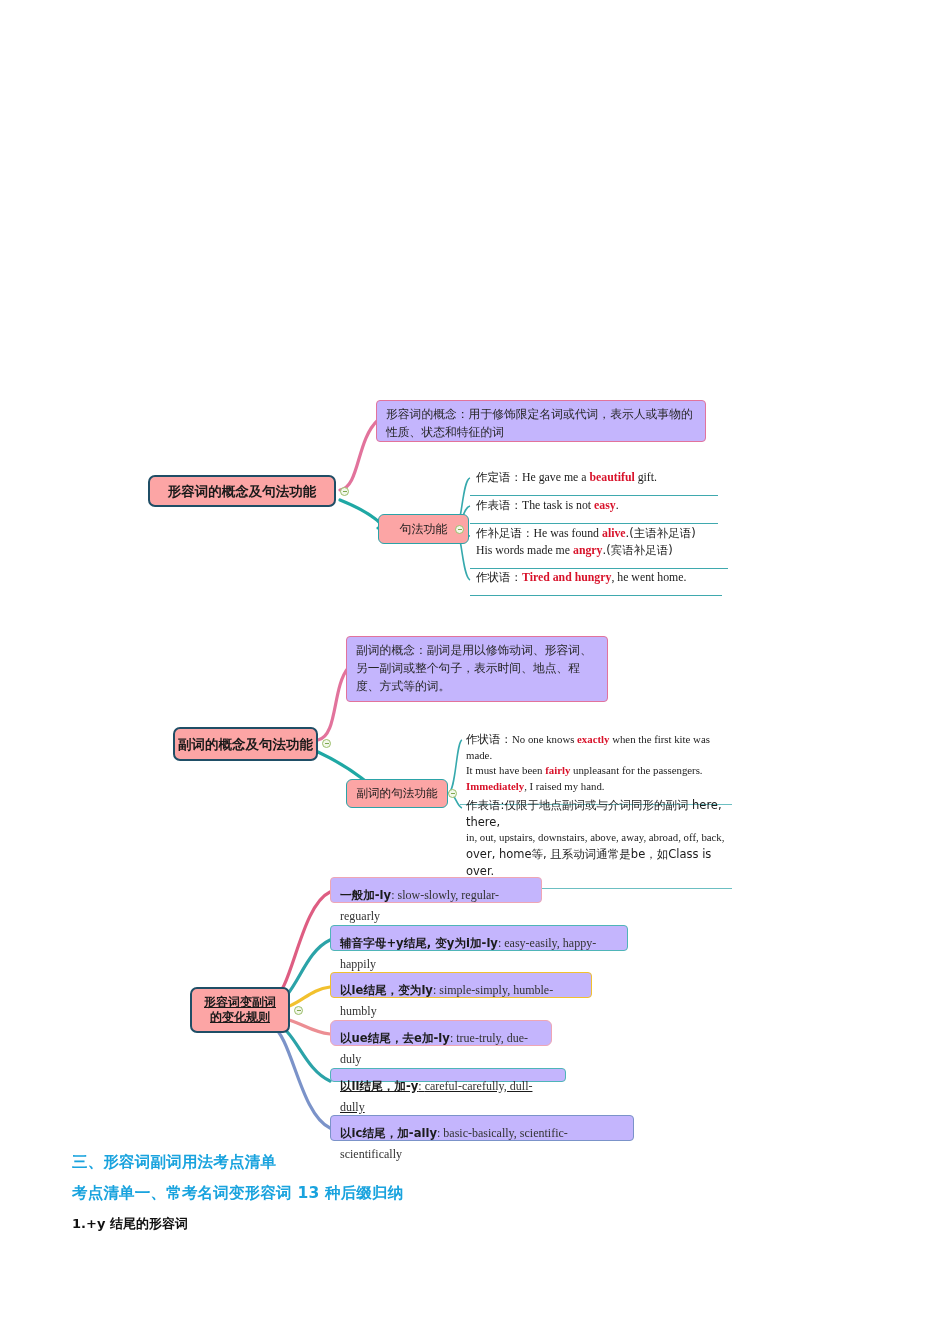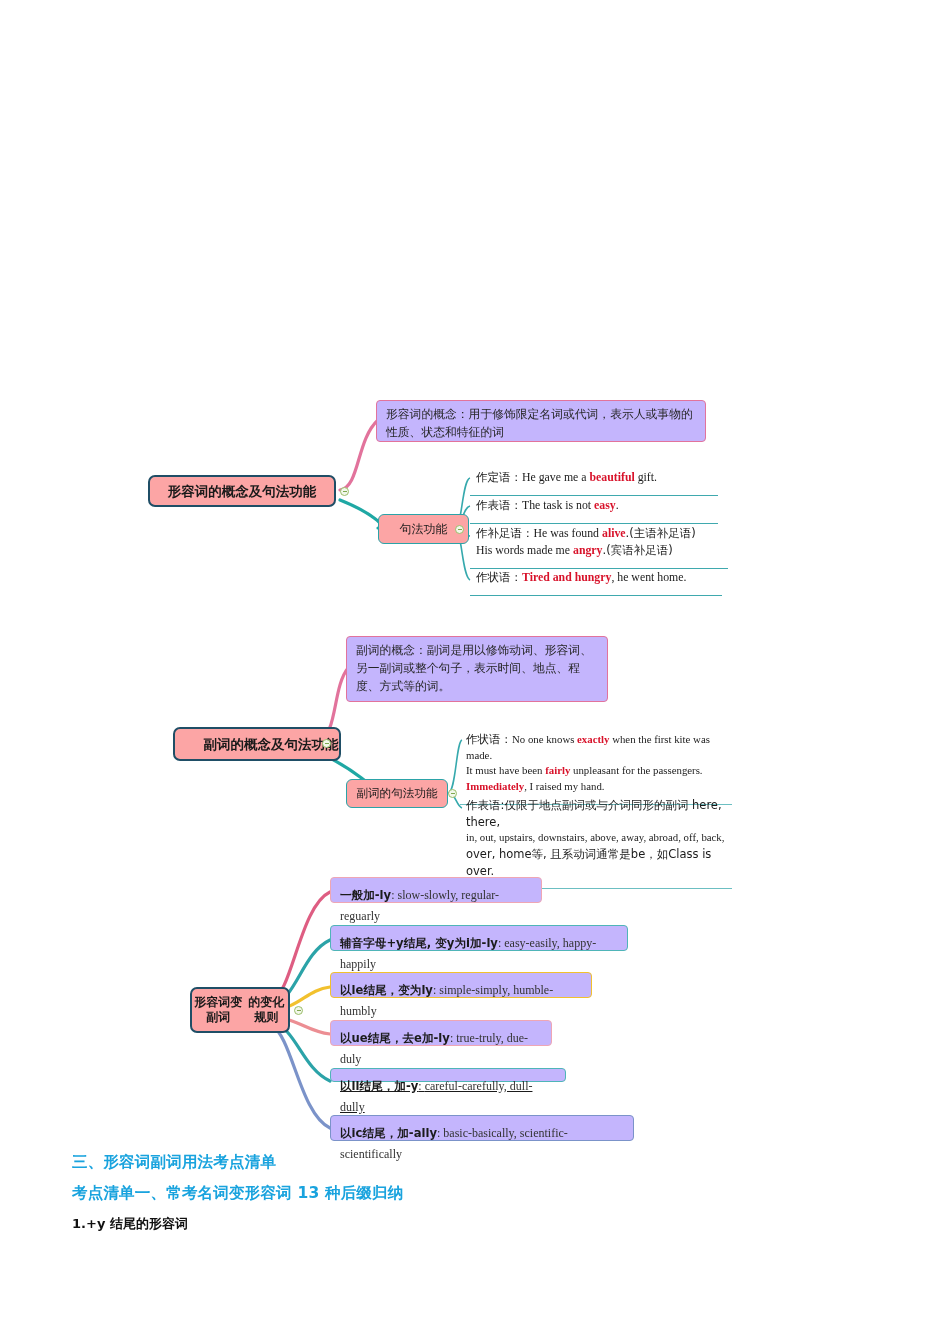--- a/index.html
+++ b/index.html
@@ -198,21 +198,21 @@
     </div>
     <div>
       <span>His words made me </span><span class="hl">angry</span><span class="cnlab">.(宾语补足语)</span>
     </div>
   </div>
 
   <div class="uline" style="left:470px; top:568px; width:252px;">
     <span class="cnlab">作状语：</span><span></span><span class="hl">Tired and hungry</span><span>, he went home.</span>
   </div>
 
-  <div class="node root-node" style="left:173px; top:727px; width:168px; height:34px; font-size:13.5px;padding-left:28px;">副词的概念及句法功能</div>
+  <div class="node root-node" style="left:173px; top:727px; width:145px; height:34px; font-size:13.5px;">副词的概念及句法功能</div>
   <div class="collapse-dot" style="left:322px; top:739px;"></div>
 
   <div class="leaf pink cn" style="left:346px; top:636px; width:262px; height:66px; font-size:11.8px; line-height:1.52;">副词的概念：副词是用以修饰动词、形容词、另一副词或整个句子，表示时间、地点、程度、方式等的词。</div>
 
   <div class="node sub-node" style="left:346px; top:779px; width:102px; height:29px; font-size:11.6px;">副词的句法功能</div>
   <div class="collapse-dot" style="left:448px; top:789px;"></div>
 
   <div class="uline thin" style="left:460px; top:730px; width:272px; font-size:10.8px;">
     <div>
       <span class="cnlab">作状语：</span><span>No one knows </span><span class="hl">exactly</span><span> when the first kite was made.</span>
@@ -230,39 +230,39 @@
       <span class="cnlab">作表语:</span><span class="cnlab">仅限于地点副词或与介词同形的副词 here, there,</span>
     </div>
     <div>
       <span>in, out, upstairs, downstairs, above, away, abroad, off, back,</span>
     </div>
     <div>
       <span class="cnlab">over, home等, 且系动词通常是be，如Class is over.</span>
     </div>
   </div>
 
-  <div class="node root-node" style="left:190px; top:987px; width:100px; height:46px; font-size:12px; flex-direction:row;">
+  <div class="node root-node" style="left:190px; top:987px; width:100px; height:46px; font-size:12px; flex-direction:column;text-decoration:underline;">
     <span>形容词变副词</span>
     <span>的变化规则</span>
   </div>
   <div class="collapse-dot" style="left:294px; top:1006px;"></div>
 
   <div class="leaf rose" style="left:330px; top:877px; width:212px; height:26px;">
     <span class="rulecn">一般加-ly</span><span class="ruleen">: </span><span class="ruleen">slow-slowly, regular-reguarly</span>
   </div>
 
   <div class="leaf teal" style="left:330px; top:925px; width:298px; height:26px;">
     <span class="rulecn">辅音字母+y结尾, 变y为i加-ly</span><span class="ruleen">: </span><span class="ruleen">easy-easily, happy-happily</span>
   </div>
 
   <div class="leaf gold" style="left:330px; top:972px; width:262px; height:26px;">
     <span class="rulecn">以le结尾，变为ly</span><span class="ruleen">: </span><span class="ruleen">simple-simply, humble-humbly</span>
   </div>
 
-  <div class="leaf rose" style="left:330px; top:1020px; width:222px; height:26px;">
+  <div class="leaf rose" style="left:330px; top:1020px; width:222px; height:26px;border-radius:6px;">
     <span class="rulecn">以ue结尾，去e加-ly</span><span class="ruleen">: </span><span class="ruleen">true-truly, due-duly</span>
   </div>
 
   <div class="leaf teal" style="left:330px; top:1068px; width:236px; height:14px;text-decoration:underline;">
     <span class="rulecn">以ll结尾，加-y</span><span class="ruleen">: </span><span class="ruleen">careful-carefully, dull-dully</span>
   </div>
 
   <div class="leaf blue" style="left:330px; top:1115px; width:304px; height:26px;">
     <span class="rulecn">以ic结尾，加-ally</span><span class="ruleen">: </span><span class="ruleen">basic-basically, scientific-scientifically</span>
   </div>

